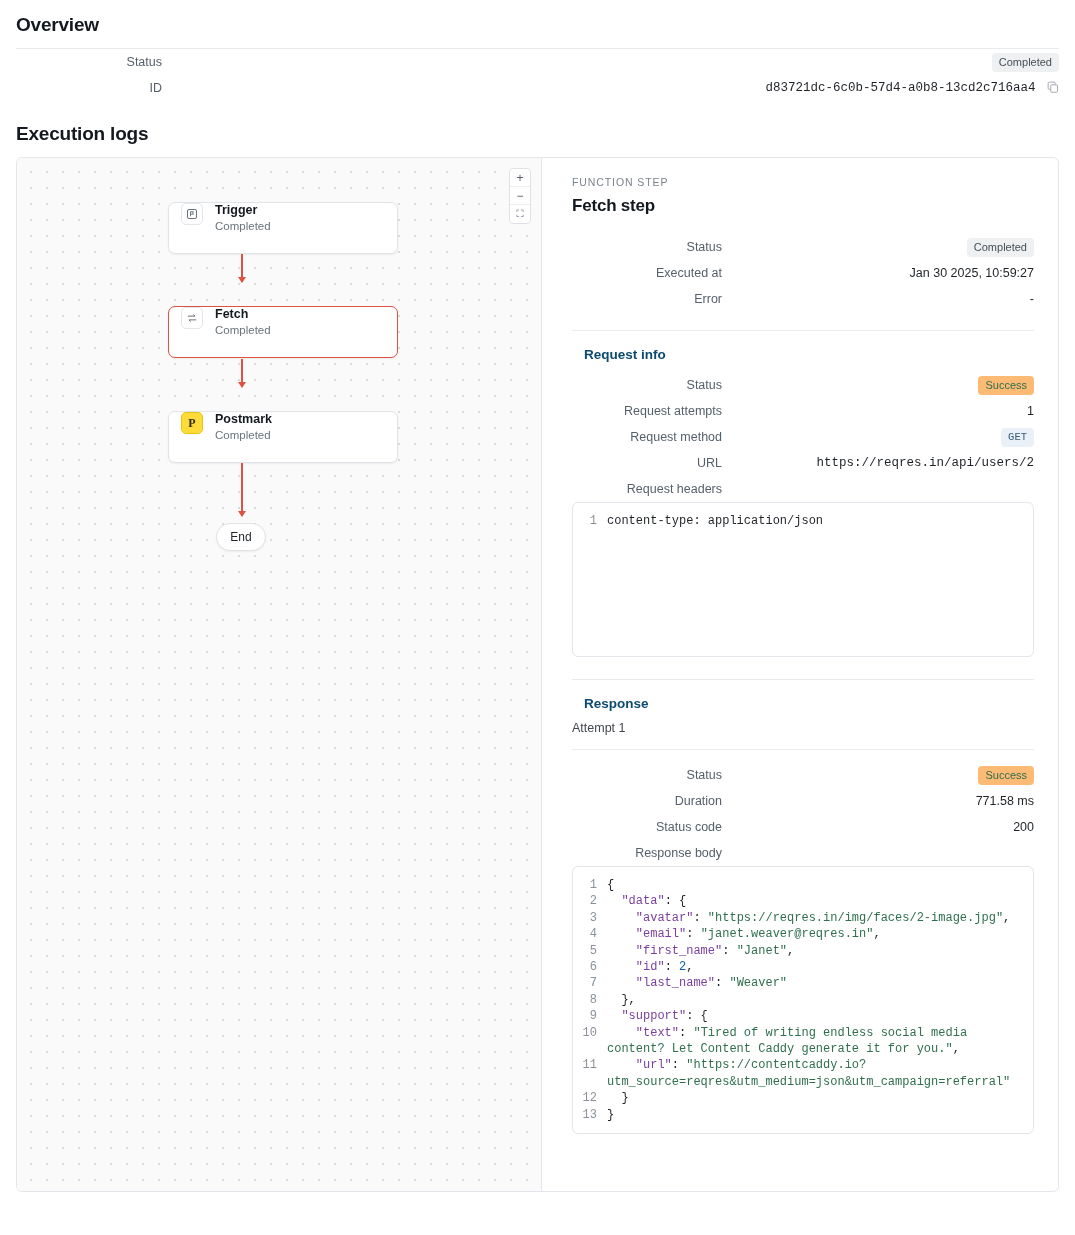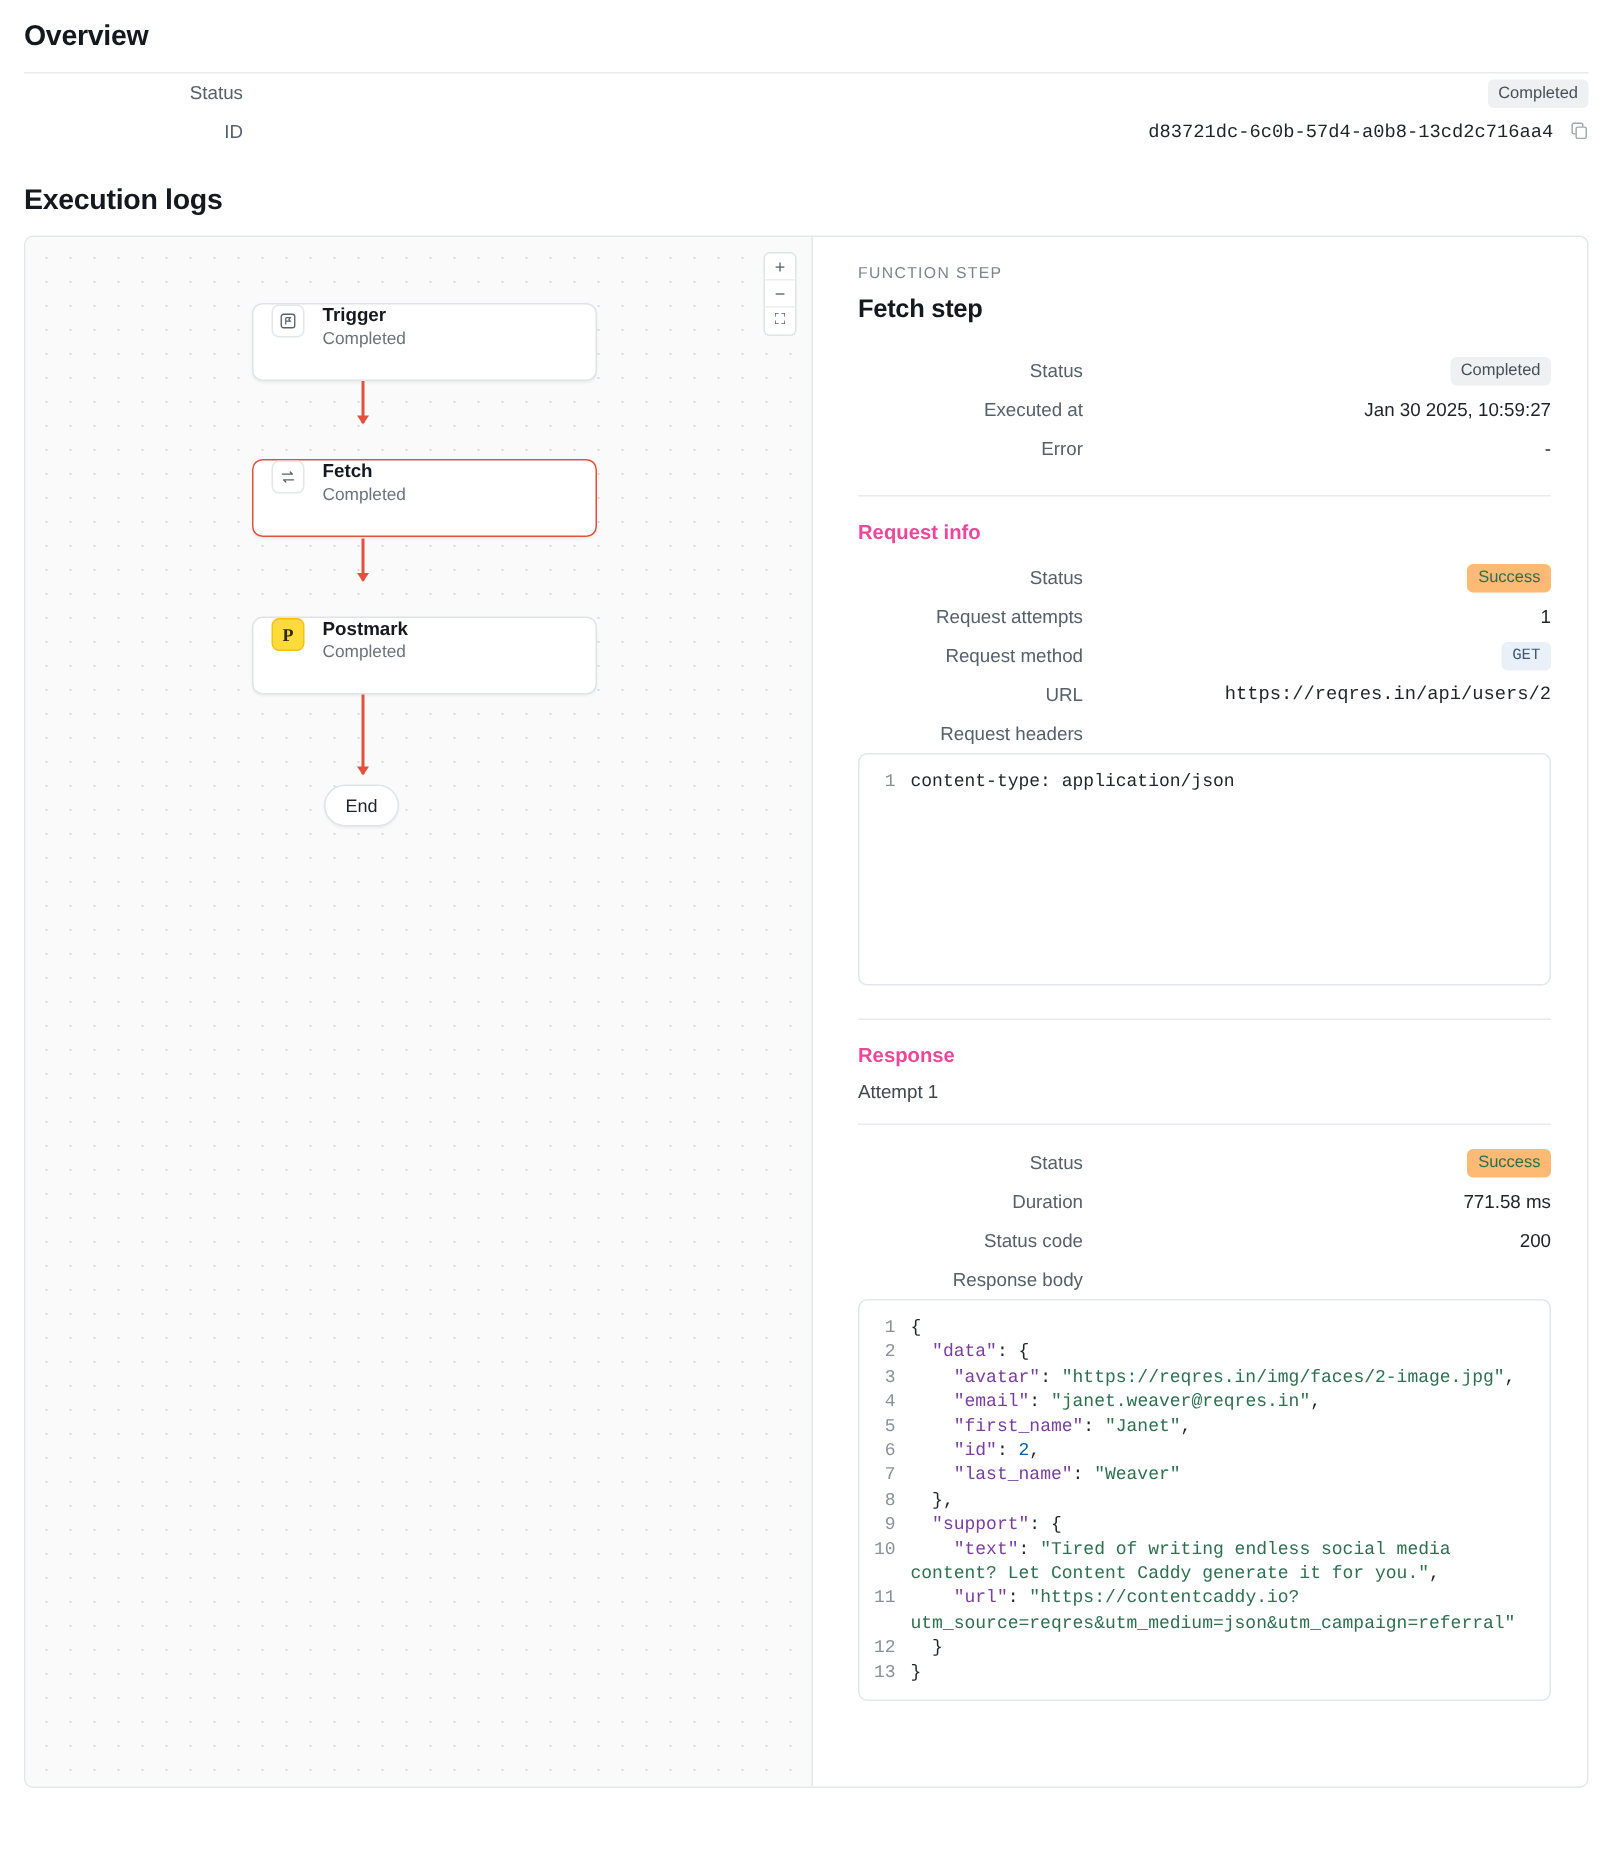--- a/index.html
+++ b/index.html
@@ -193,22 +193,22 @@
   .detail h3 {
     font-size: 17px;
     font-weight: bold;
     color: #14181f;
     margin: 8px 0 18px 0;
     letter-spacing: -0.2px;
   }
   h4.sub {
     font-size: 13.5px;
     font-weight: bold;
-    color: #ec4899;
-    margin: 0 0 10px 0;
+    color: #0c4a6e;
+    margin: 0 0 10px 12px;
   }
   .detail .kv-table td.key { width: 150px; }
   .hr { height: 1px; background: #e8eaed; margin: 18px 0 16px 0; }
 
   .codebox {
     border: 1px solid #e3e6ea;
     border-radius: 6px;
     background: #fff;
     padding: 10px 8px 10px 0;
     font-family: "Liberation Mono", monospace;

